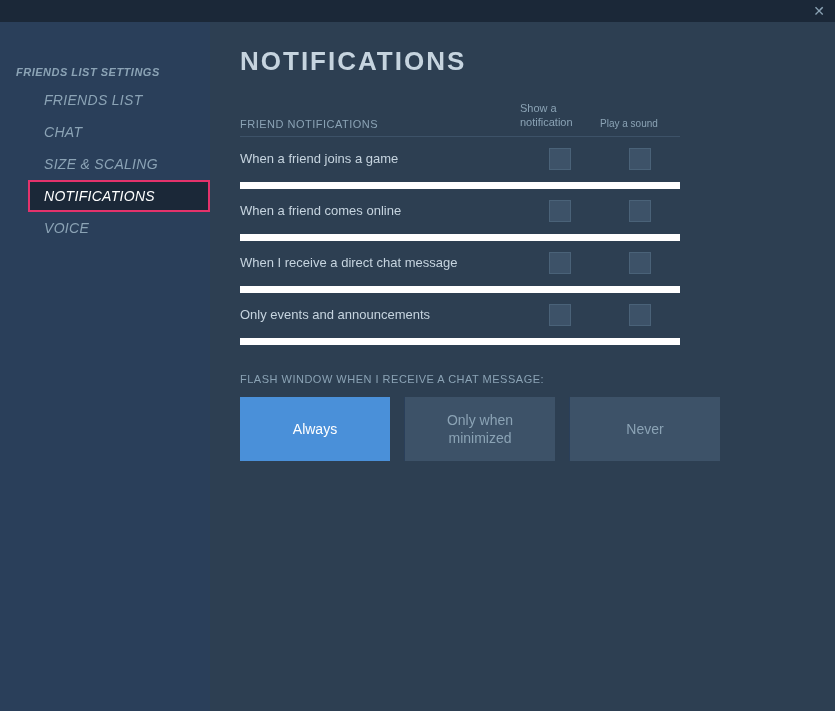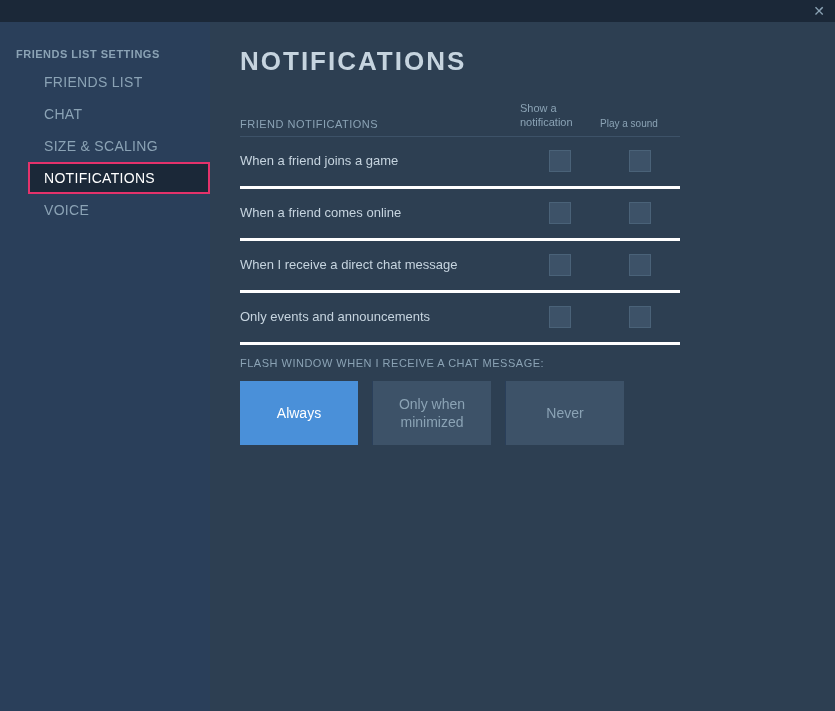--- a/index.html
+++ b/index.html
@@ -42,21 +42,22 @@
     .content-area {
       display: flex;
       flex: 1;
       overflow: hidden;
     }
     
     .sidebar {
       width: 210px;
       background: #2a3f5a;
       flex-shrink: 0;
-      padding-top: 20px;
+      padding-top: 38px;
+      font-style: italic;
     }
     .sidebar-section-title {
       color: #8ba3b5;
       font-size: 11px;
       font-weight: bold;
       padding: 6px 16px;
       letter-spacing: 0.5px;
     }
     .sidebar-item {
       padding: 8px 16px;
@@ -116,21 +117,21 @@
       width: 80px;
       text-align: left;
       font-size: 10px;
       color: #8ba3b5;
       line-height: 1.3;
     }
     .notif-row {
       display: flex;
       align-items: center;
       padding: 10px 0;
-      border-bottom: 3px solid #ffffff;
+      border-bottom: 7px solid #ffffff;
       min-height: 52px;
     }
     .notif-row-label {
       flex: 1;
       font-size: 13px;
       color: #c6d4df;
       line-height: 1.4;
       padding-right: 8px;
     }
     .notif-checkbox-cell {
@@ -147,34 +148,34 @@
       appearance: none;
       -webkit-appearance: none;
       cursor: pointer;
       display: block;
     }
     .notif-checkbox:checked {
       background: #4a90d9;
     }
     
     .flash-section {
-      margin-top: 12px;
+      margin-top: 28px;
       max-width: 440px;
     }
     .flash-label {
       font-size: 11px;
       color: #8ba3b5;
       text-transform: uppercase;
       letter-spacing: 0.5px;
       margin-bottom: 12px;
     }
     .flash-buttons {
       display: flex;
       gap: 14px;
-      width: 384px;
+      width: 480px;
     }
     .flash-btn {
       flex: 1;
       padding: 14px 10px;
       text-align: center;
       font-size: 14px;
       cursor: pointer;
       background: #3d5268;
       color: #8ba3b5;
       border: none;

